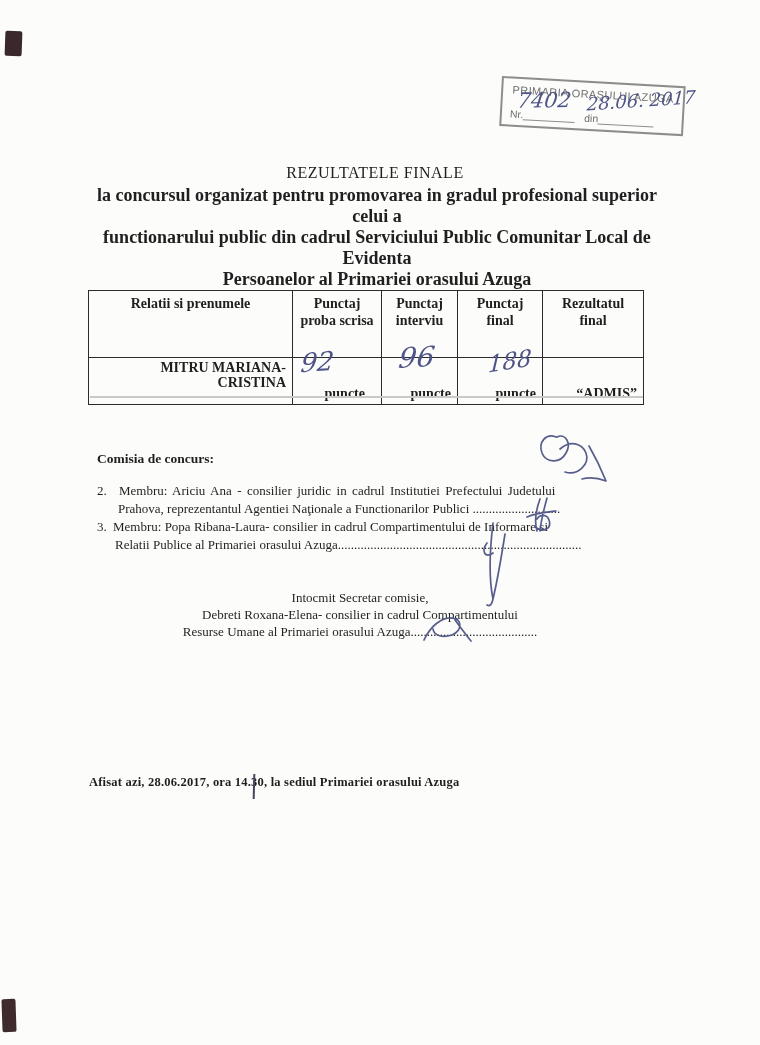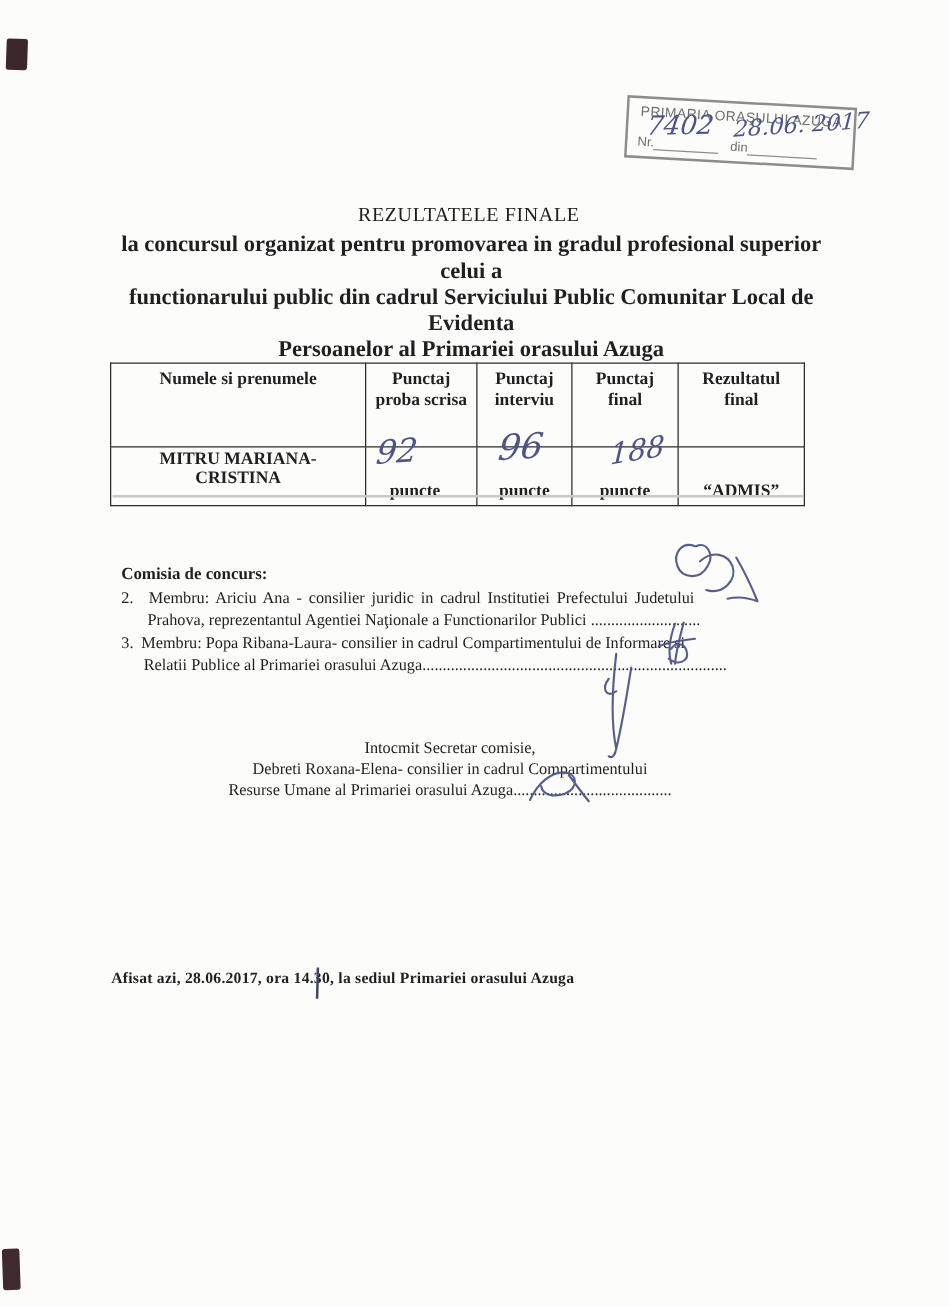--- a/index.html
+++ b/index.html
@@ -42,35 +42,35 @@
   .subtitle {
     position:absolute; left:92px; top:185px; width:570px;
     text-align:center; font-size:18px; font-weight:bold; line-height:21px;
   }
 
   
   table.results {
     position:absolute; left:88px; top:290px; width:555px;
     border-collapse:collapse; table-layout:fixed;
   }
-  table.results th, table.results td { border:1.5px solid #2b2b2b; padding:2px 6px; }
+  table.results th, table.results td { border:1.5px solid #2b2b2b; padding:2px 6px;text-align:right; }
   table.results th { height:60px; vertical-align:top; padding-top:4px; font-size:14px; line-height:17px; text-align:center; }
   table.results td { height:42px; font-size:14px; }
   td.name   { vertical-align:top; text-align:center; font-weight:bold; line-height:15px; padding-top:3px; }
   td.score  { vertical-align:bottom; text-align:center; font-weight:bold; padding-bottom:2px; }
   td.score.c2 { padding-right:16px; }
   td.result { vertical-align:bottom; text-align:center; font-weight:bold; font-size:14.5px; padding-bottom:3px; }
   .table-shadow { position:absolute; left:90px; top:396px; width:553px; height:2px; background:#c9c9c5; }
   .hw-92  { left:301px; top:347px; font-size:26px; transform:rotate(-4deg) skewX(-10deg); }
   .hw-96  { left:399px; top:341px; font-size:28px; transform:rotate(-3deg) skewX(-10deg); }
   .hw-188 { left:488px; top:348px; font-size:23px; transform:rotate(-9deg) skewX(-12deg); }
 
   
   .commission { position:absolute; left:97px; top:450px; width:548px; font-size:13px; line-height:18px; }
-  .c-head { font-size:13.5px; font-weight:bold; margin-bottom:1px; }
+  .c-head { font-size:13.5px; font-weight:bold; margin-bottom:14px; }
   .c-num { display:inline-block; width:22px; }
   .c-num.n3 { width:16px; }
   .c-cont2 { padding-left:21px; }
   .c-cont3 { padding-left:18px; }
   .ws1 { word-spacing:2.2px; }
 
   
   .prepared { position:absolute; left:135px; top:589px; width:450px; text-align:center; font-size:13px; line-height:17px; }
 
   
@@ -112,21 +112,21 @@
   <table class="results">
     <colgroup>
       <col style="width:204px">
         <col style="width:89px">
         <col style="width:76px">
         <col style="width:85px">
         <col style="width:101px">
     </colgroup>
     <tbody>
       <tr>
-        <th>Numele si prenumele</th>
+        <th>Relatii si prenumele</th>
         <th>Punctaj proba scrisa</th>
         <th>Punctaj interviu</th>
         <th>Punctaj final</th>
         <th>Rezultatul final</th>
       </tr>
       <tr>
         <td class="name">MITRU MARIANA-CRISTINA</td>
         <td class="score c2">puncte</td>
         <td class="score">puncte</td>
         <td class="score">puncte</td>

